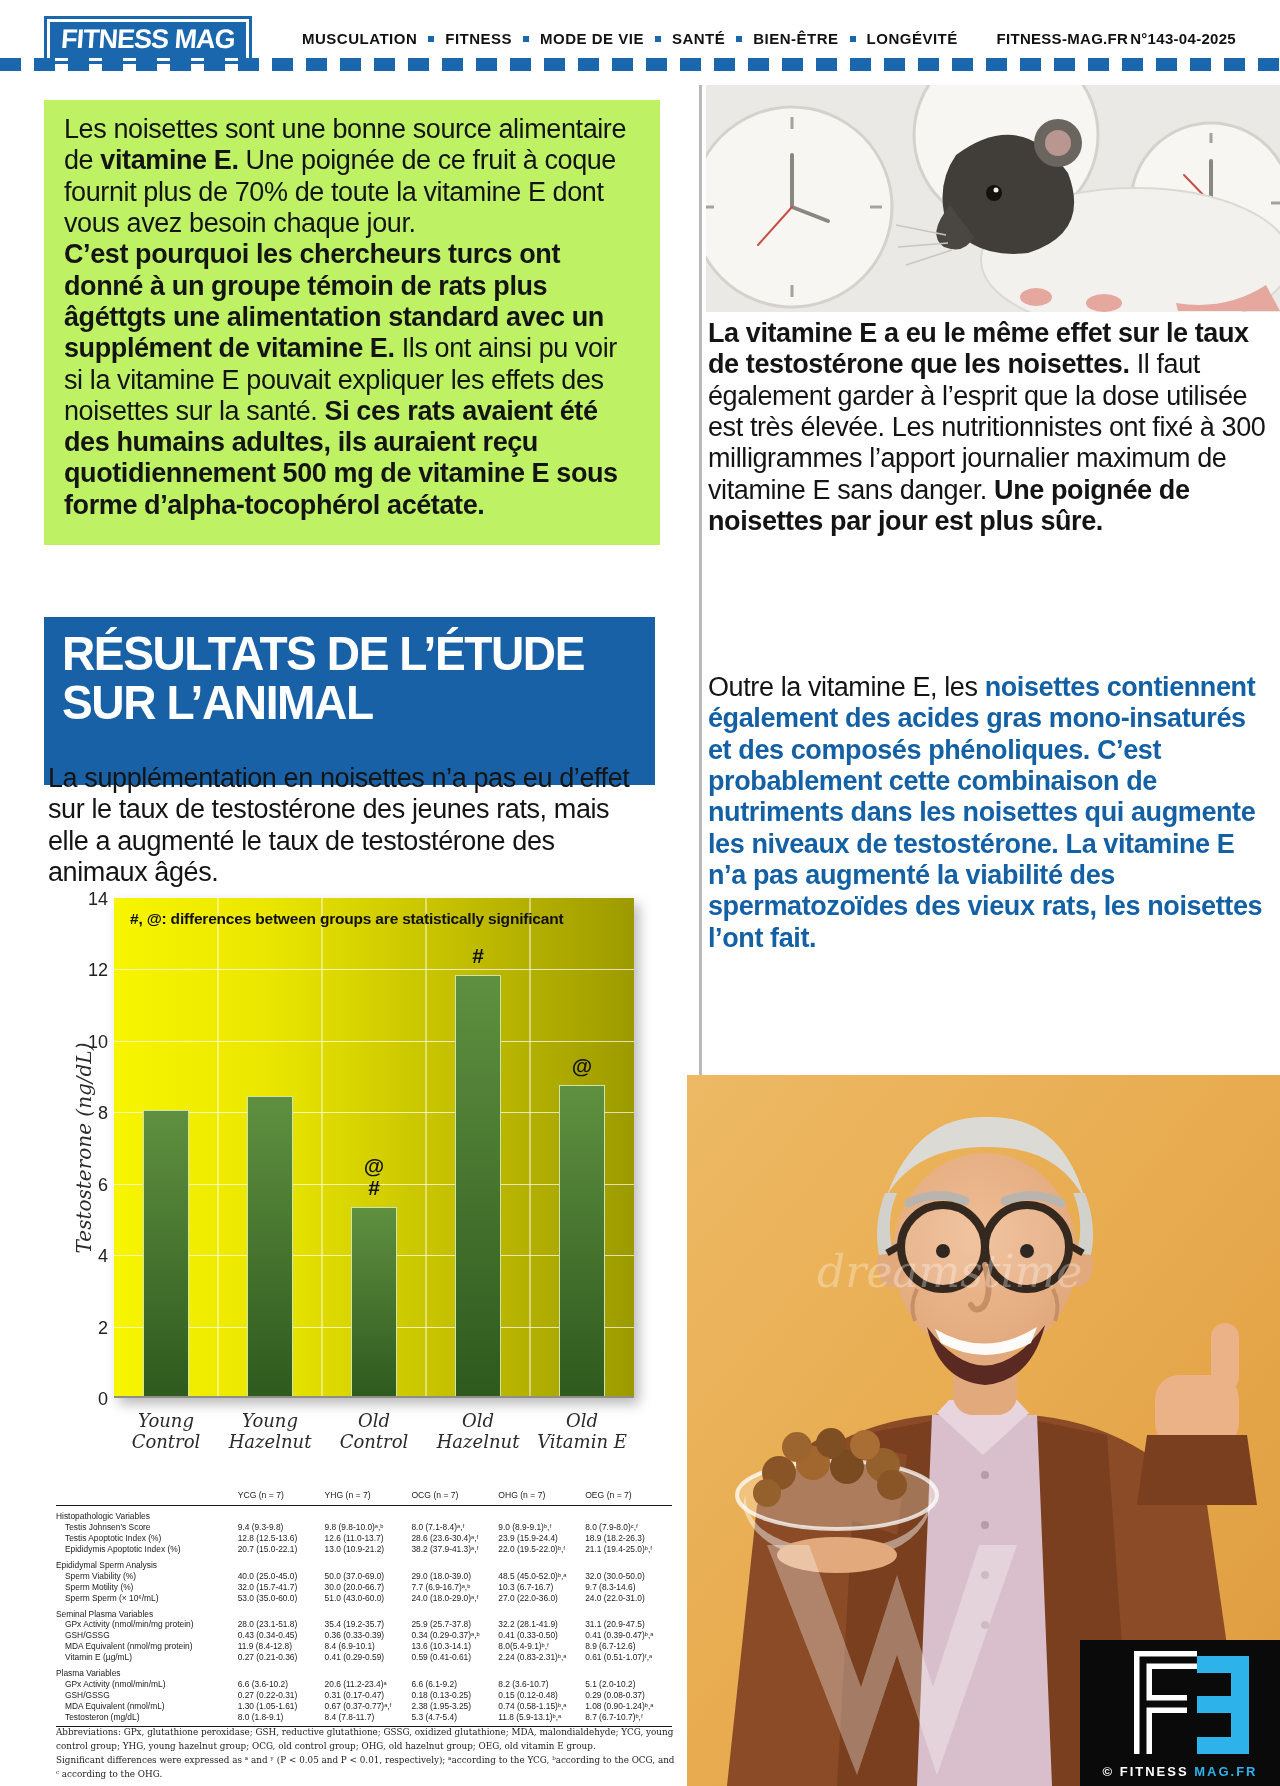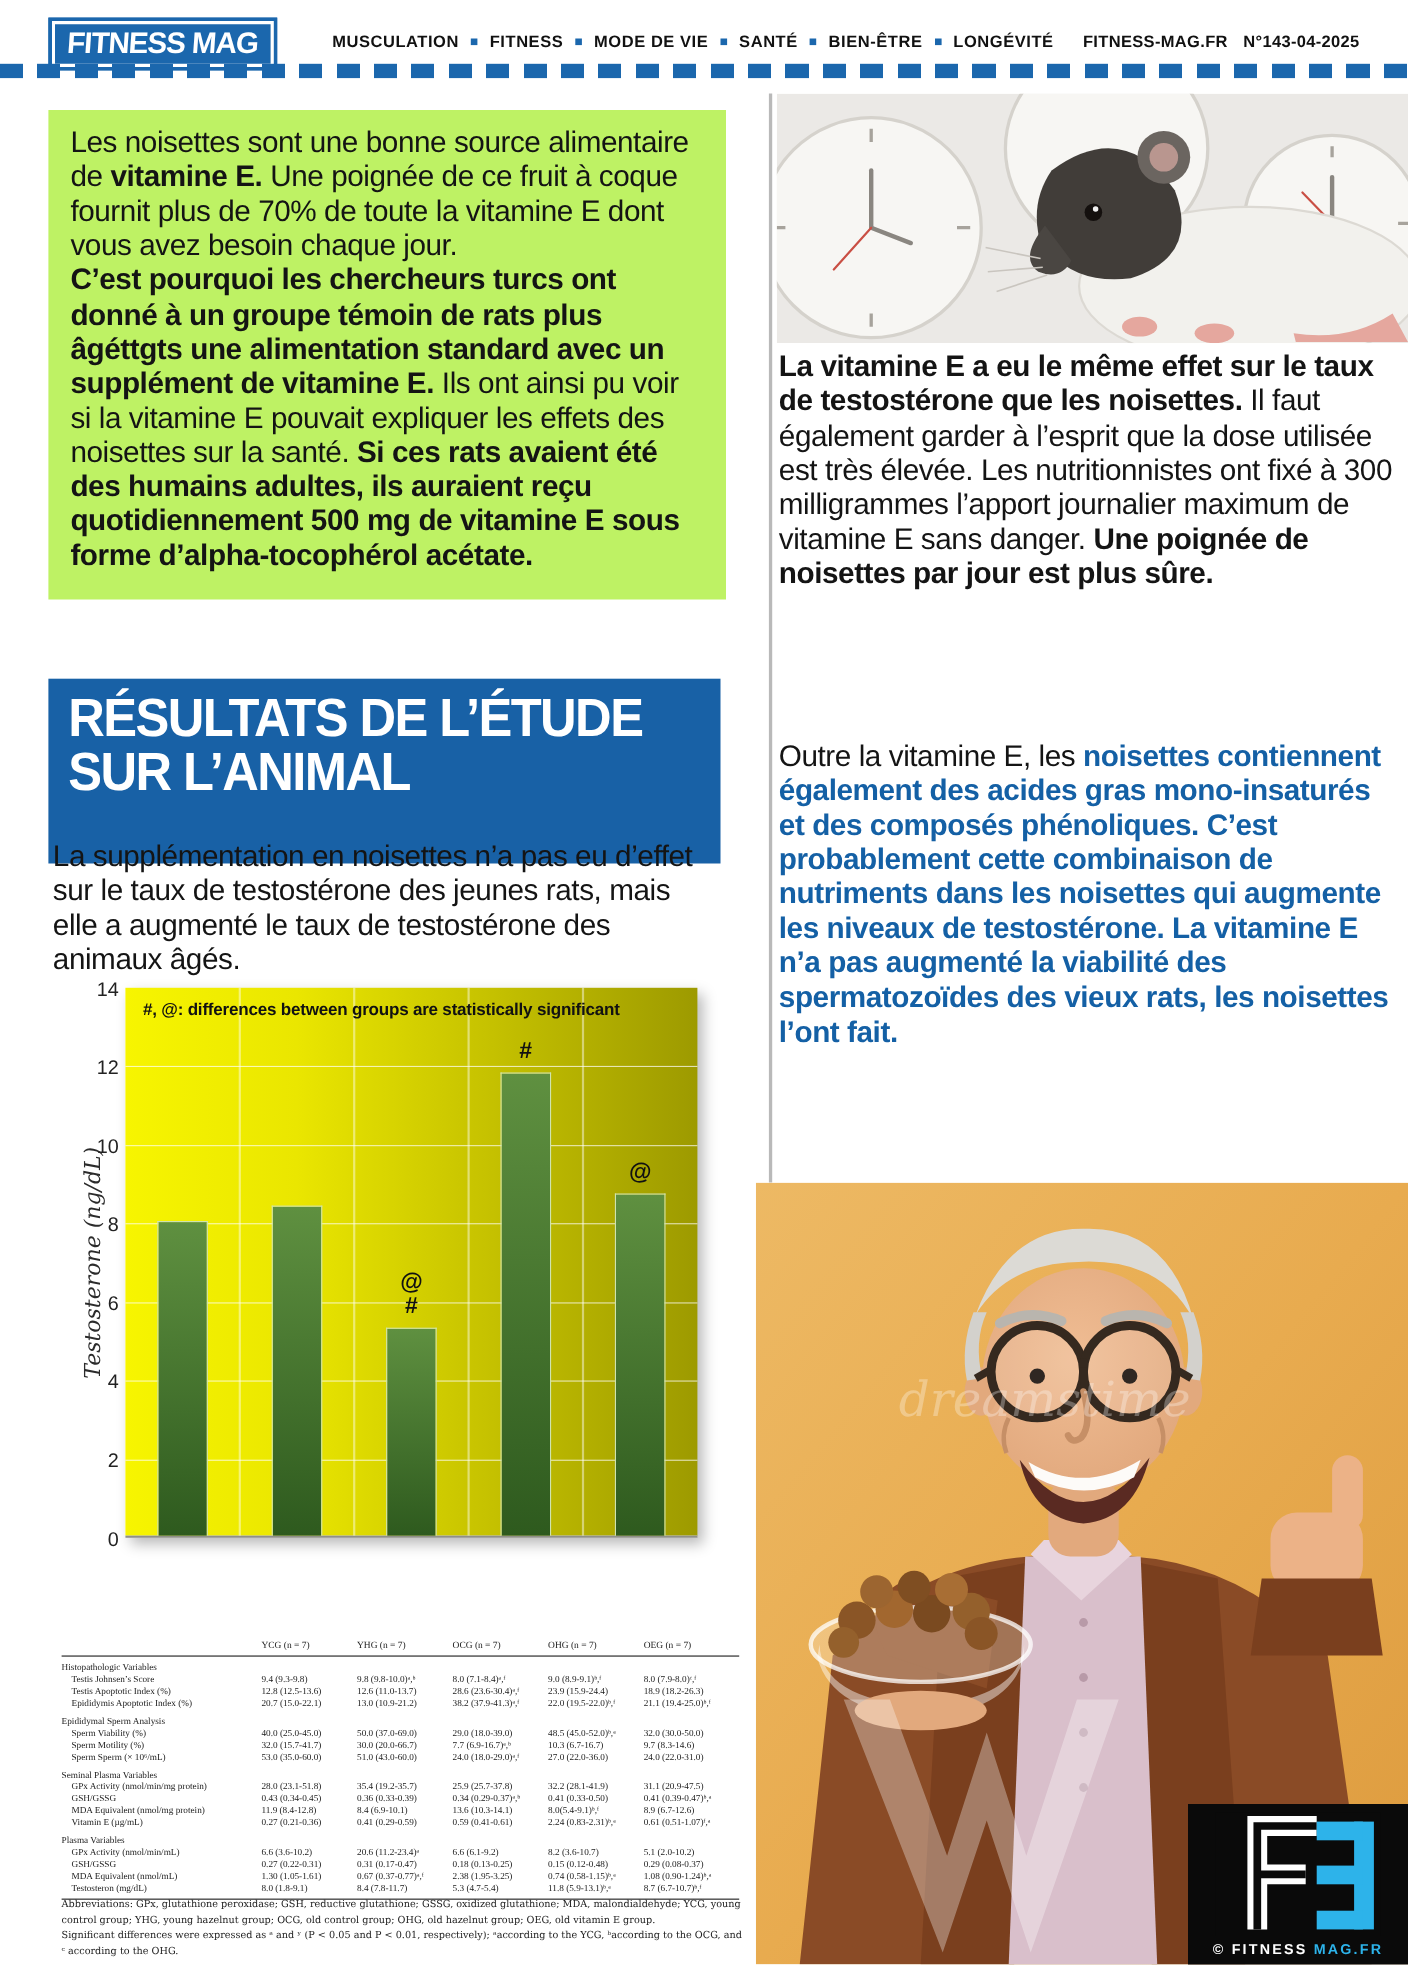--- a/index.html
+++ b/index.html
@@ -9,21 +9,21 @@
 
   
   .masthead{position:absolute;left:0;top:0;width:1280px;height:58px;background:#fff}
   .logo-box{position:absolute;left:44px;top:16px;background:#1b67ad;border:3px solid #1b67ad;
             box-shadow:inset 0 0 0 3px #fff;padding:5px 14px 6px}
   .logo-text{color:#fff;font-weight:800;font-size:27px;letter-spacing:-1px;transform:skewX(-4deg)}
   .nav{position:absolute;left:300px;top:30px;font-weight:700;font-size:15px;letter-spacing:.5px;white-space:nowrap}
   .nav-item{margin:0 2px}
   .nav-sep{display:inline-block;width:6px;height:6px;background:#1b67ad;margin:0 9px 2px;vertical-align:middle}
   .issue-info{position:absolute;right:44px;top:30px;font-weight:700;font-size:15px;letter-spacing:.3px}
-  .issue-info span{margin-left:14px}
+  .issue-info span{margin-left:2px}
   .dash-rule{position:absolute;left:0;top:58px;width:1280px;height:13px;
              background:repeating-linear-gradient(90deg,#1b67ad 0 21px,transparent 21px 34px)}
 
   
   .intro-box{position:absolute;left:44px;top:100px;width:616px;background:#bef264;padding:14px 20px 24px}
   .body-text{font-size:27px;line-height:1.16;letter-spacing:-0.4px;color:#141414}
   .b{font-weight:700}
   .section-title{position:absolute;left:44px;top:617px;width:611px;height:168px;background:#1861a6;
                  color:#fff;padding:12px 0 0 18px;font-weight:800;font-size:49px;line-height:1.0;
                  letter-spacing:-1.5px}
@@ -48,21 +48,21 @@
   .bar-ann{position:absolute;width:104px;text-align:center;font-weight:700;font-size:21px;
            line-height:1.05;color:#111;white-space:pre-line;z-index:3}
   .chart-note{position:absolute;left:16px;top:12px;font-weight:700;font-size:15.5px;
               letter-spacing:-.2px;color:#111;z-index:3}
   .xlabels{position:absolute;left:56px;top:512px;width:520px;display:flex}
   .xlab{flex:1;text-align:center;font-family:"DejaVu Serif",serif;font-style:italic;
         font-size:18px;color:#2a2a2a}
 
   
   .rtable{position:absolute;left:56px;top:1490px;width:616px;
-          font-family:Liberation Serif, serif;font-size:8.4px;color:#1a1a1a;line-height:1.3}
+          font-family:Liberation Sans, sans-serif;font-size:8.4px;color:#1a1a1a;line-height:1.3}
   .trow{display:flex}
   .tlabel{width:182px}
   .tcell{width:87px;padding-right:2px}
   .thead .tcell{font-size:8.6px}
   .thead{padding-bottom:3px}
   .hrule{border-top:1.6px solid #1a1a1a;margin:1px 0 3px}
   .brule{border-top:1.6px solid #1a1a1a;margin-top:3px}
   .sec-title{margin-top:5px}
   .drow .tlabel{padding-left:9px}
   .tfoot{position:absolute;left:56px;top:1726px;width:622px;
@@ -136,20 +136,27 @@
       <div class="bar" style="left: 29px; height: 285.714px;"></div>
       <div class="bar" style="left: 133px; height: 300px;"></div>
       <div class="bar" style="left: 237px; height: 189.286px;"></div>
       <div class="bar-ann" style="left: 208px; bottom: 197.286px;">@
 #</div>
       <div class="bar" style="left: 341px; height: 421.429px;"></div>
       <div class="bar-ann" style="left: 312px; bottom: 429.429px;">#</div>
       <div class="bar" style="left: 445px; height: 310.714px;"></div>
       <div class="bar-ann" style="left: 416px; bottom: 318.714px;">@</div>
     </div>
+  <div class="xlabels" id="xlabels">
+      <div class="xlab">Young Control</div>
+      <div class="xlab">Young Hazelnut</div>
+      <div class="xlab">Old Control</div>
+      <div class="xlab">Old Hazelnut</div>
+      <div class="xlab">Old Vitamin E</div>
+    </div>
 </div>
 
 <div class="rtable" id="rtable">
     <div class="trow thead">
       <div class="tlabel"></div>
       <div class="tcell">YCG (n = 7)</div>
       <div class="tcell">YHG (n = 7)</div>
       <div class="tcell">OCG (n = 7)</div>
       <div class="tcell">OHG (n = 7)</div>
       <div class="tcell">OEG (n = 7)</div>

